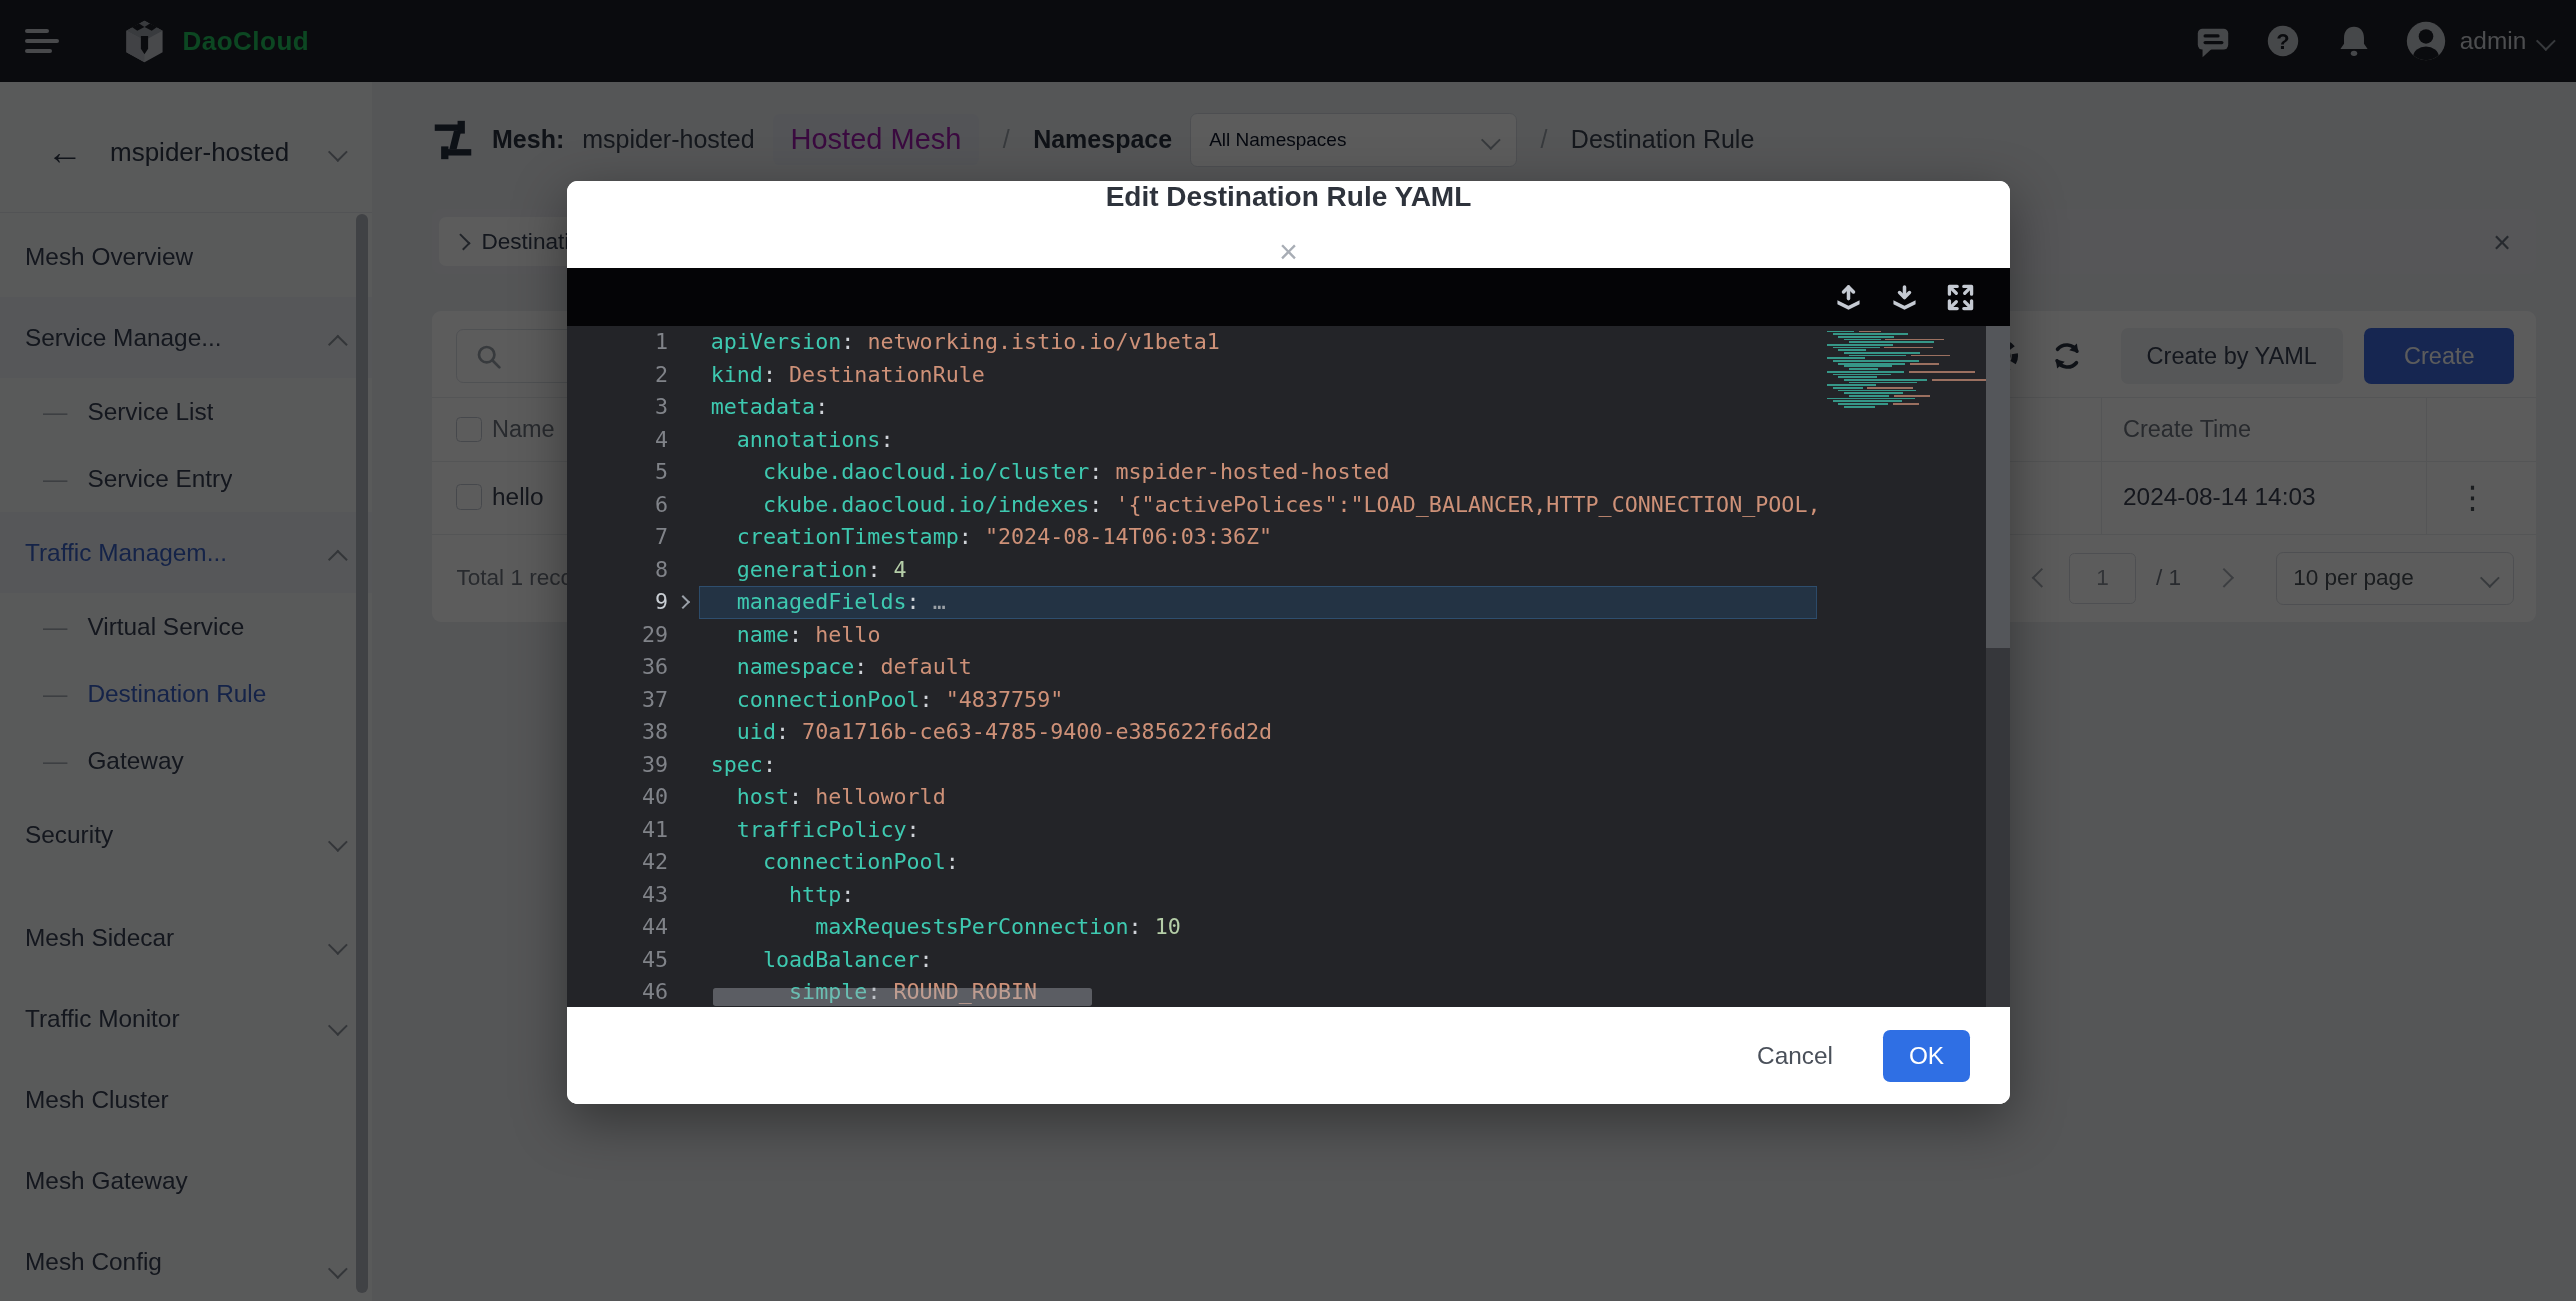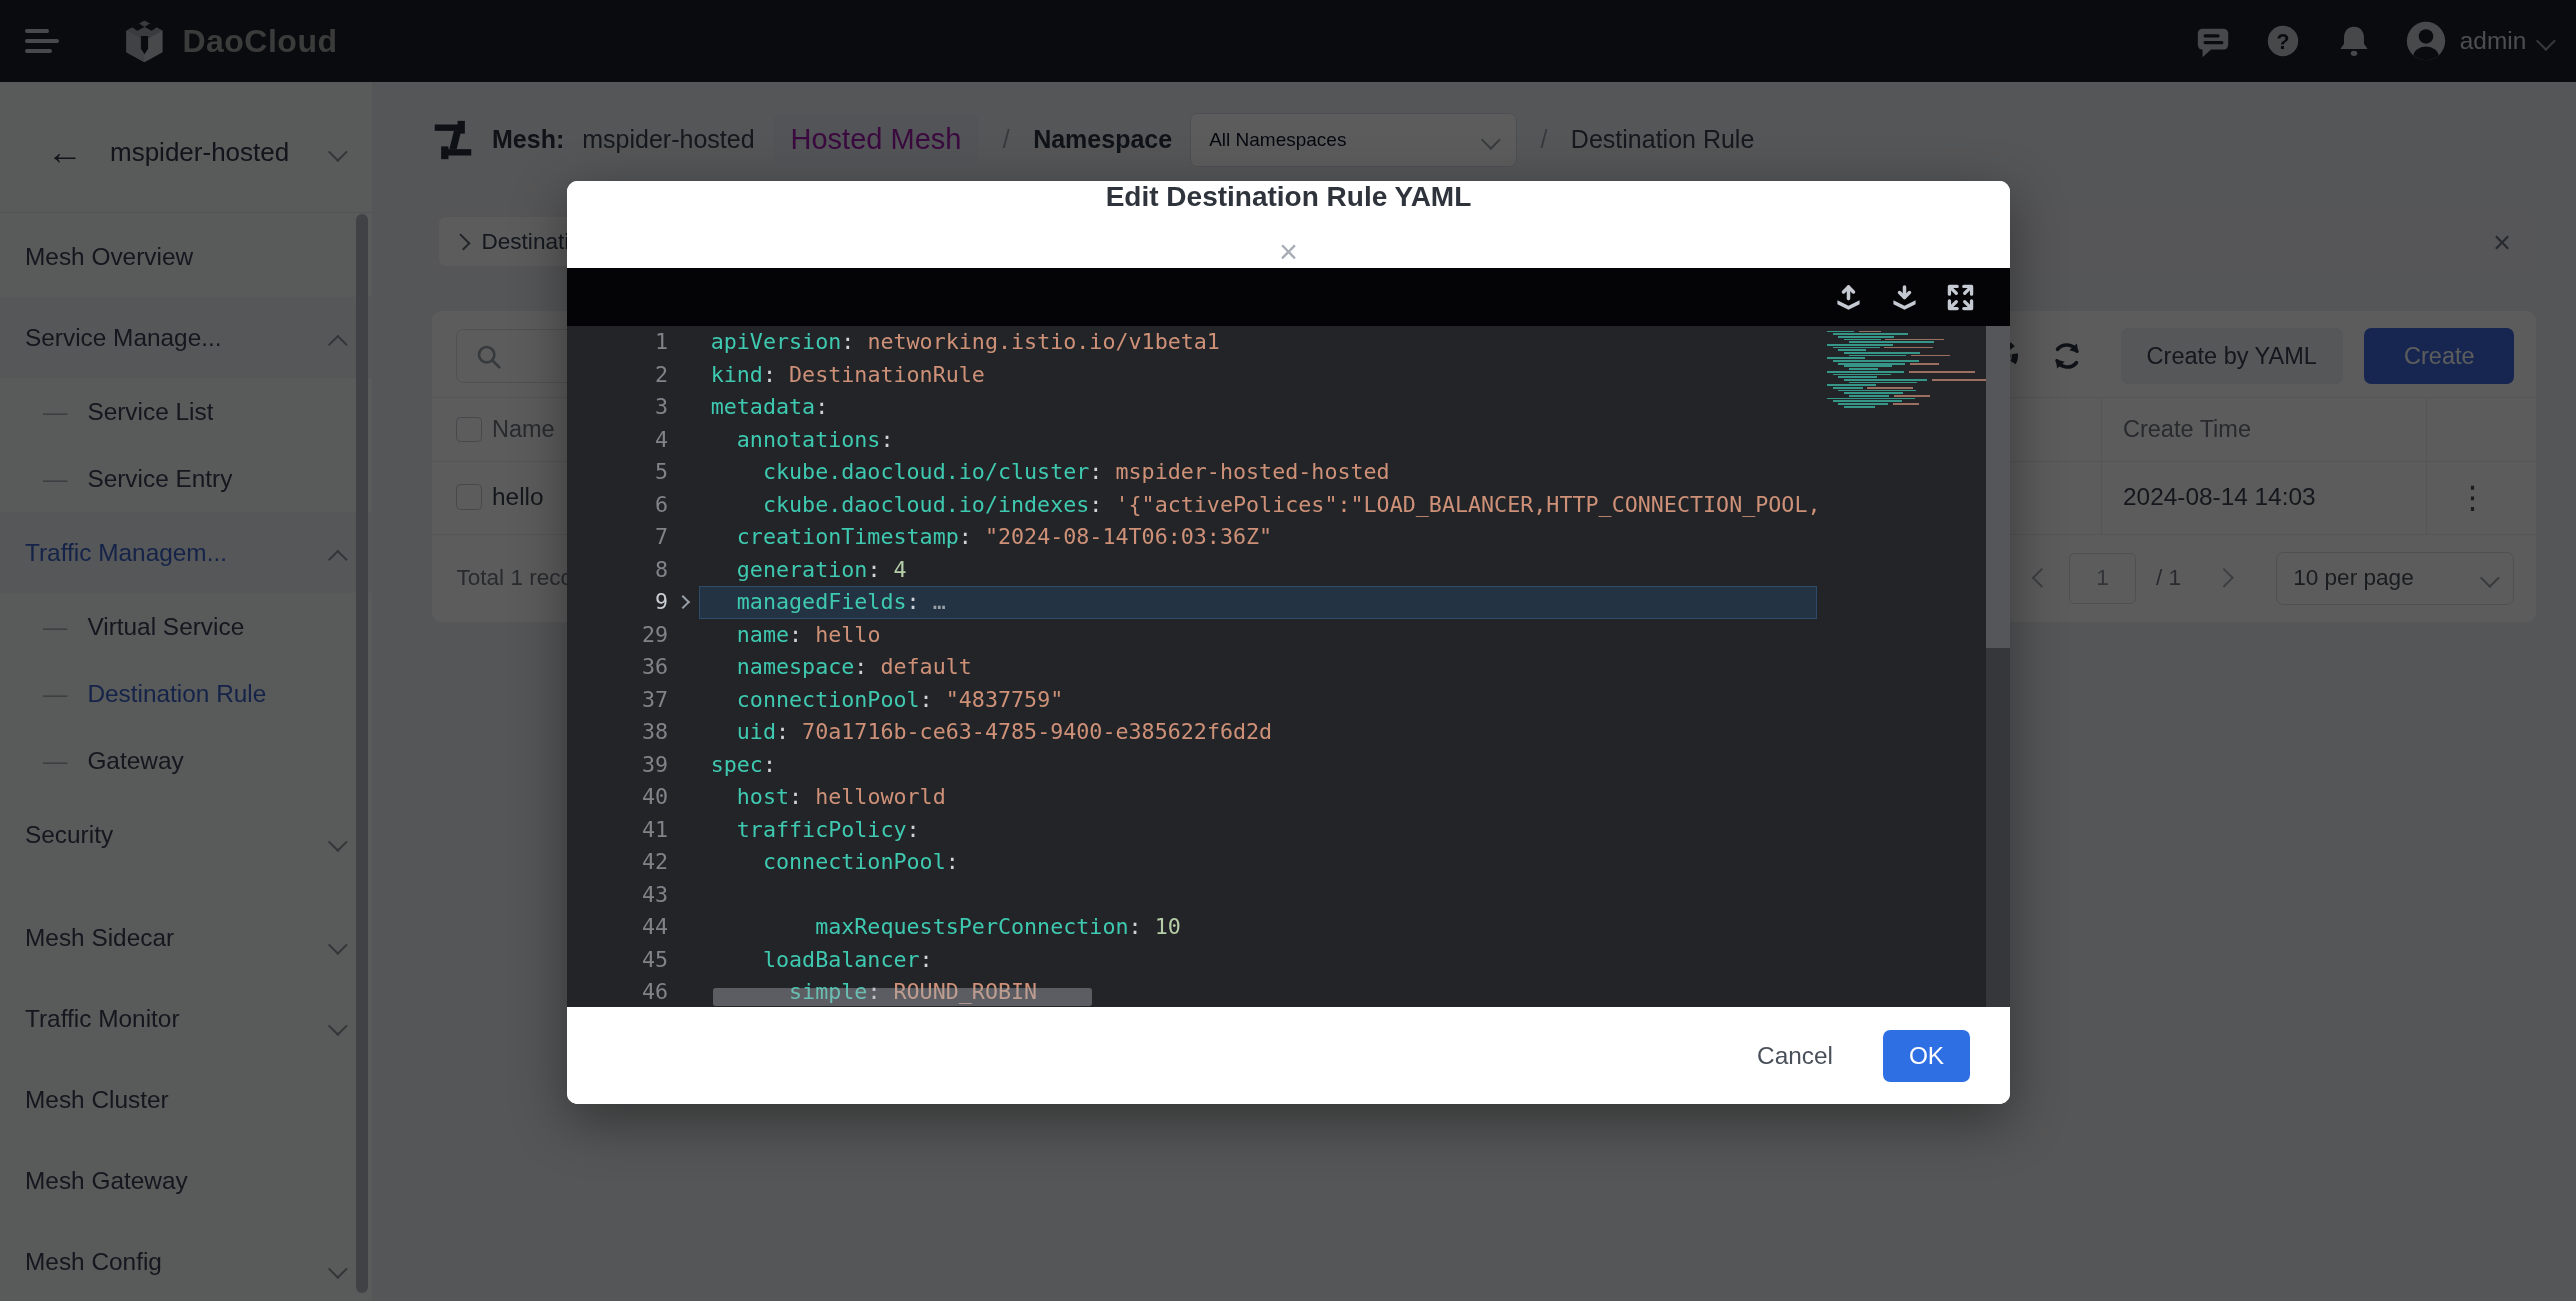--- a/index.html
+++ b/index.html
@@ -6,21 +6,21 @@
   .stage{position:relative;width:2576px;height:1302px;overflow:hidden;background:#eceef2;
          font-family:"Liberation Sans",sans-serif;-webkit-font-smoothing:antialiased;}
   
   .navbar{position:absolute;left:0;top:0;width:2576px;height:82px;background:#1e2027;display:flex;align-items:center;z-index:1;}
   .hamburger{margin-left:25px;width:36px;cursor:pointer;}
   .hamburger span{display:block;height:4.5px;border-radius:2.7px;background:#c7cad1;margin:5.4px 0;}
   .hamburger span:nth-child(1){width:23.5px;}
   .hamburger span:nth-child(2){width:34px;}
   .hamburger span:nth-child(3){width:27px;}
   .brand{display:flex;align-items:center;margin-left:60px;gap:14.4px;}
-  .brand-name{font-size:32px;font-weight:700;color:#a3a3a3;letter-spacing:0.5px;}
+  .brand-name{font-size:26px;font-weight:700;color:#22c55e;letter-spacing:0.5px;}
   .nav-right{position:absolute;right:23.5px;top:0;height:82px;display:flex;align-items:center;gap:32.5px;}
   .nav-ic{color:#c3c7ce;display:flex;align-items:center;}
   .admin-wrap{display:flex;align-items:center;gap:12.6px;}
   .admin-name{font-size:24.4px;color:#d2d5db;}
   
   .chv{display:inline-block;width:11.7px;height:11.7px;border-right:2.7px solid #8f959d;border-bottom:2.7px solid #8f959d;}
   .chv.down{transform:rotate(45deg);}
   .chv.up{transform:rotate(-135deg);}
   .chv.right{transform:rotate(-45deg);}
   .chv.left{transform:rotate(135deg);}
@@ -384,21 +384,21 @@
           <div class="ed-line"><span class="ln">8</span><span class="fold"></span><span class="lb"><span class="tok-k">  generation</span><span class="tok-p">:</span><span> </span><span class="tok-n">4</span></span></div>
           <div class="ed-line"><span class="ln cur">9</span><span class="fold"><i class="chv right sm"></i></span><span class="lb cur"><span class="tok-k">  managedFields</span><span class="tok-p">:</span><span> </span><span class="tok-fold">…</span></span></div>
           <div class="ed-line"><span class="ln">29</span><span class="fold"></span><span class="lb"><span class="tok-k">  name</span><span class="tok-p">:</span><span> </span><span class="tok-s">hello</span></span></div>
           <div class="ed-line"><span class="ln">36</span><span class="fold"></span><span class="lb"><span class="tok-k">  namespace</span><span class="tok-p">:</span><span> </span><span class="tok-s">default</span></span></div>
           <div class="ed-line"><span class="ln">37</span><span class="fold"></span><span class="lb"><span class="tok-k">  connectionPool</span><span class="tok-p">:</span><span> </span><span class="tok-s">"4837759"</span></span></div>
           <div class="ed-line"><span class="ln">38</span><span class="fold"></span><span class="lb"><span class="tok-k">  uid</span><span class="tok-p">:</span><span> </span><span class="tok-s">70a1716b-ce63-4785-9400-e385622f6d2d</span></span></div>
           <div class="ed-line"><span class="ln">39</span><span class="fold"></span><span class="lb"><span class="tok-k">spec</span><span class="tok-p">:</span></span></div>
           <div class="ed-line"><span class="ln">40</span><span class="fold"></span><span class="lb"><span class="tok-k">  host</span><span class="tok-p">:</span><span> </span><span class="tok-s">helloworld</span></span></div>
           <div class="ed-line"><span class="ln">41</span><span class="fold"></span><span class="lb"><span class="tok-k">  trafficPolicy</span><span class="tok-p">:</span></span></div>
           <div class="ed-line"><span class="ln">42</span><span class="fold"></span><span class="lb"><span class="tok-k">    connectionPool</span><span class="tok-p">:</span></span></div>
-          <div class="ed-line"><span class="ln">43</span><span class="fold"></span></div>
+          <div class="ed-line"><span class="ln">43</span><span class="fold"></span><span class="lb"><span class="tok-k">      http</span><span class="tok-p">:</span></span></div>
           <div class="ed-line"><span class="ln">44</span><span class="fold"></span><span class="lb"><span class="tok-k">        maxRequestsPerConnection</span><span class="tok-p">:</span><span> </span><span class="tok-n">10</span></span></div>
           <div class="ed-line"><span class="ln">45</span><span class="fold"></span><span class="lb"><span class="tok-k">    loadBalancer</span><span class="tok-p">:</span></span></div>
           <div class="ed-line"><span class="ln">46</span><span class="fold"></span><span class="lb"><span class="tok-k">      simple</span><span class="tok-p">:</span><span> </span><span class="tok-s">ROUND_ROBIN</span></span></div>
         </div>
       <div class="minimap">
         <div style="padding-top:4.5px">
             <div class="mm-row">
               <span class="mm-t" style="width: 27px; margin-left: 0px;"></span>
               <span class="mm-o" style="width: 21.7px;"></span>
             </div>

